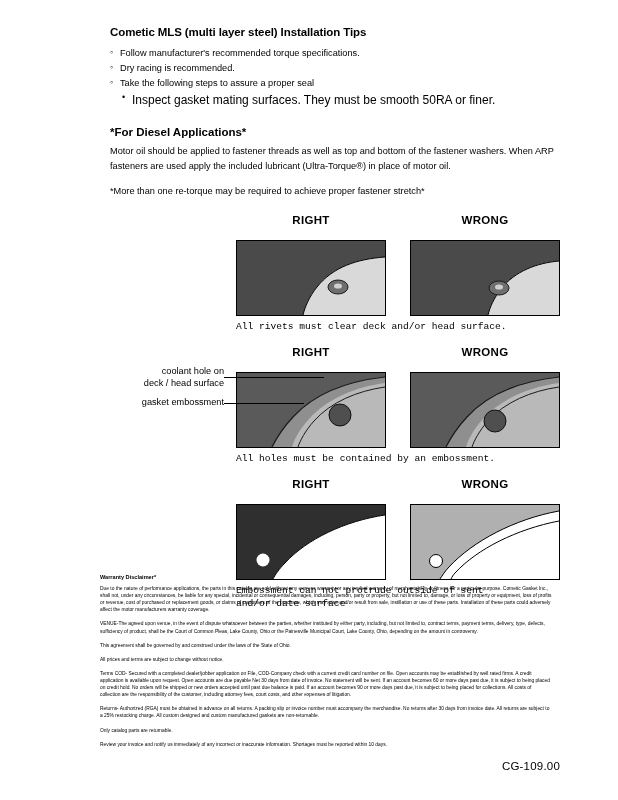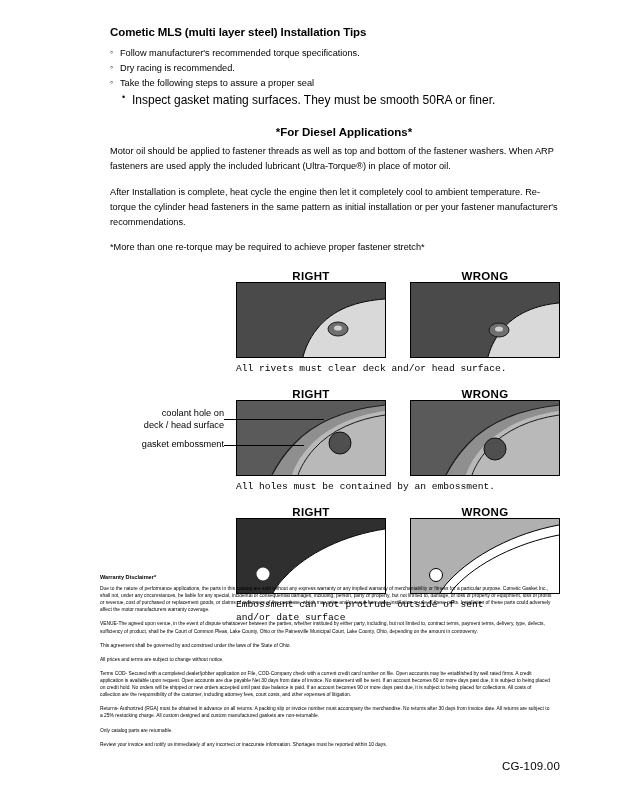--- a/index.html
+++ b/index.html
@@ -61,21 +61,20 @@
     content: "\2022";
     position: absolute;
     left: 0;
     top: -1px;
     font-size: 9px;
   }
   .section-head {
     font-size: 11.5px;
     font-weight: bold;
     margin: 16px 0 6px 70px;
-    text-align: center;
   }
   .para {
     margin: 0 15px 0 70px;
     font-size: 9.2px;
     line-height: 1.62;
     max-width: 460px;
   }
   .para + .para {
     margin-top: 11px;
   }
@@ -95,21 +94,21 @@
   .fig-labels {
     display: flex;
     gap: 24px;
   }
   .fig-label {
     width: 150px;
     text-align: center;
     font-size: 11.5px;
     font-weight: bold;
     letter-spacing: 0.3px;
-    padding-bottom: 0;
+    padding-bottom: 14px;
   }
   .fig-row {
     display: flex;
     gap: 24px;
   }
   .fig-box {
     width: 150px;
     height: 76px;
     border: 1px solid #000;
     box-sizing: border-box;
@@ -177,21 +176,20 @@
     <li>Follow manufacturer's recommended torque specifications.</li>
     <li>Dry racing is recommended.</li>
     <li>Take the following steps to assure a proper seal</li>
   </ul>
   <ul class="sub-bullets" style="margin-left:82px;">
     <li>Inspect gasket mating surfaces.  They must be smooth 50RA or finer.</li>
   </ul>
 
   <h2 class="section-head">*For Diesel Applications*</h2>
   <p class="para">Motor oil should be applied to fastener threads as well as top and bottom of the fastener washers. When ARP fasteners are used apply the included lubricant (Ultra-Torque®) in place of motor oil.</p>
-  <p class="para">After Installation is complete, heat cycle the engine then let it completely cool to ambient temperature. Re-torque the cylinder head fasteners in the same pattern as initial installation or per your fastener manufacturer's recommendations.</p>
   <p class="note">*More than one re-torque may be required to achieve proper fastener stretch*</p>
 
   <div class="figures">
 
     <div class="fig-group">
       <div class="fig-labels">
         <div class="fig-label">RIGHT</div>
         <div class="fig-label">WRONG</div>
       </div>
       <div class="fig-row">

